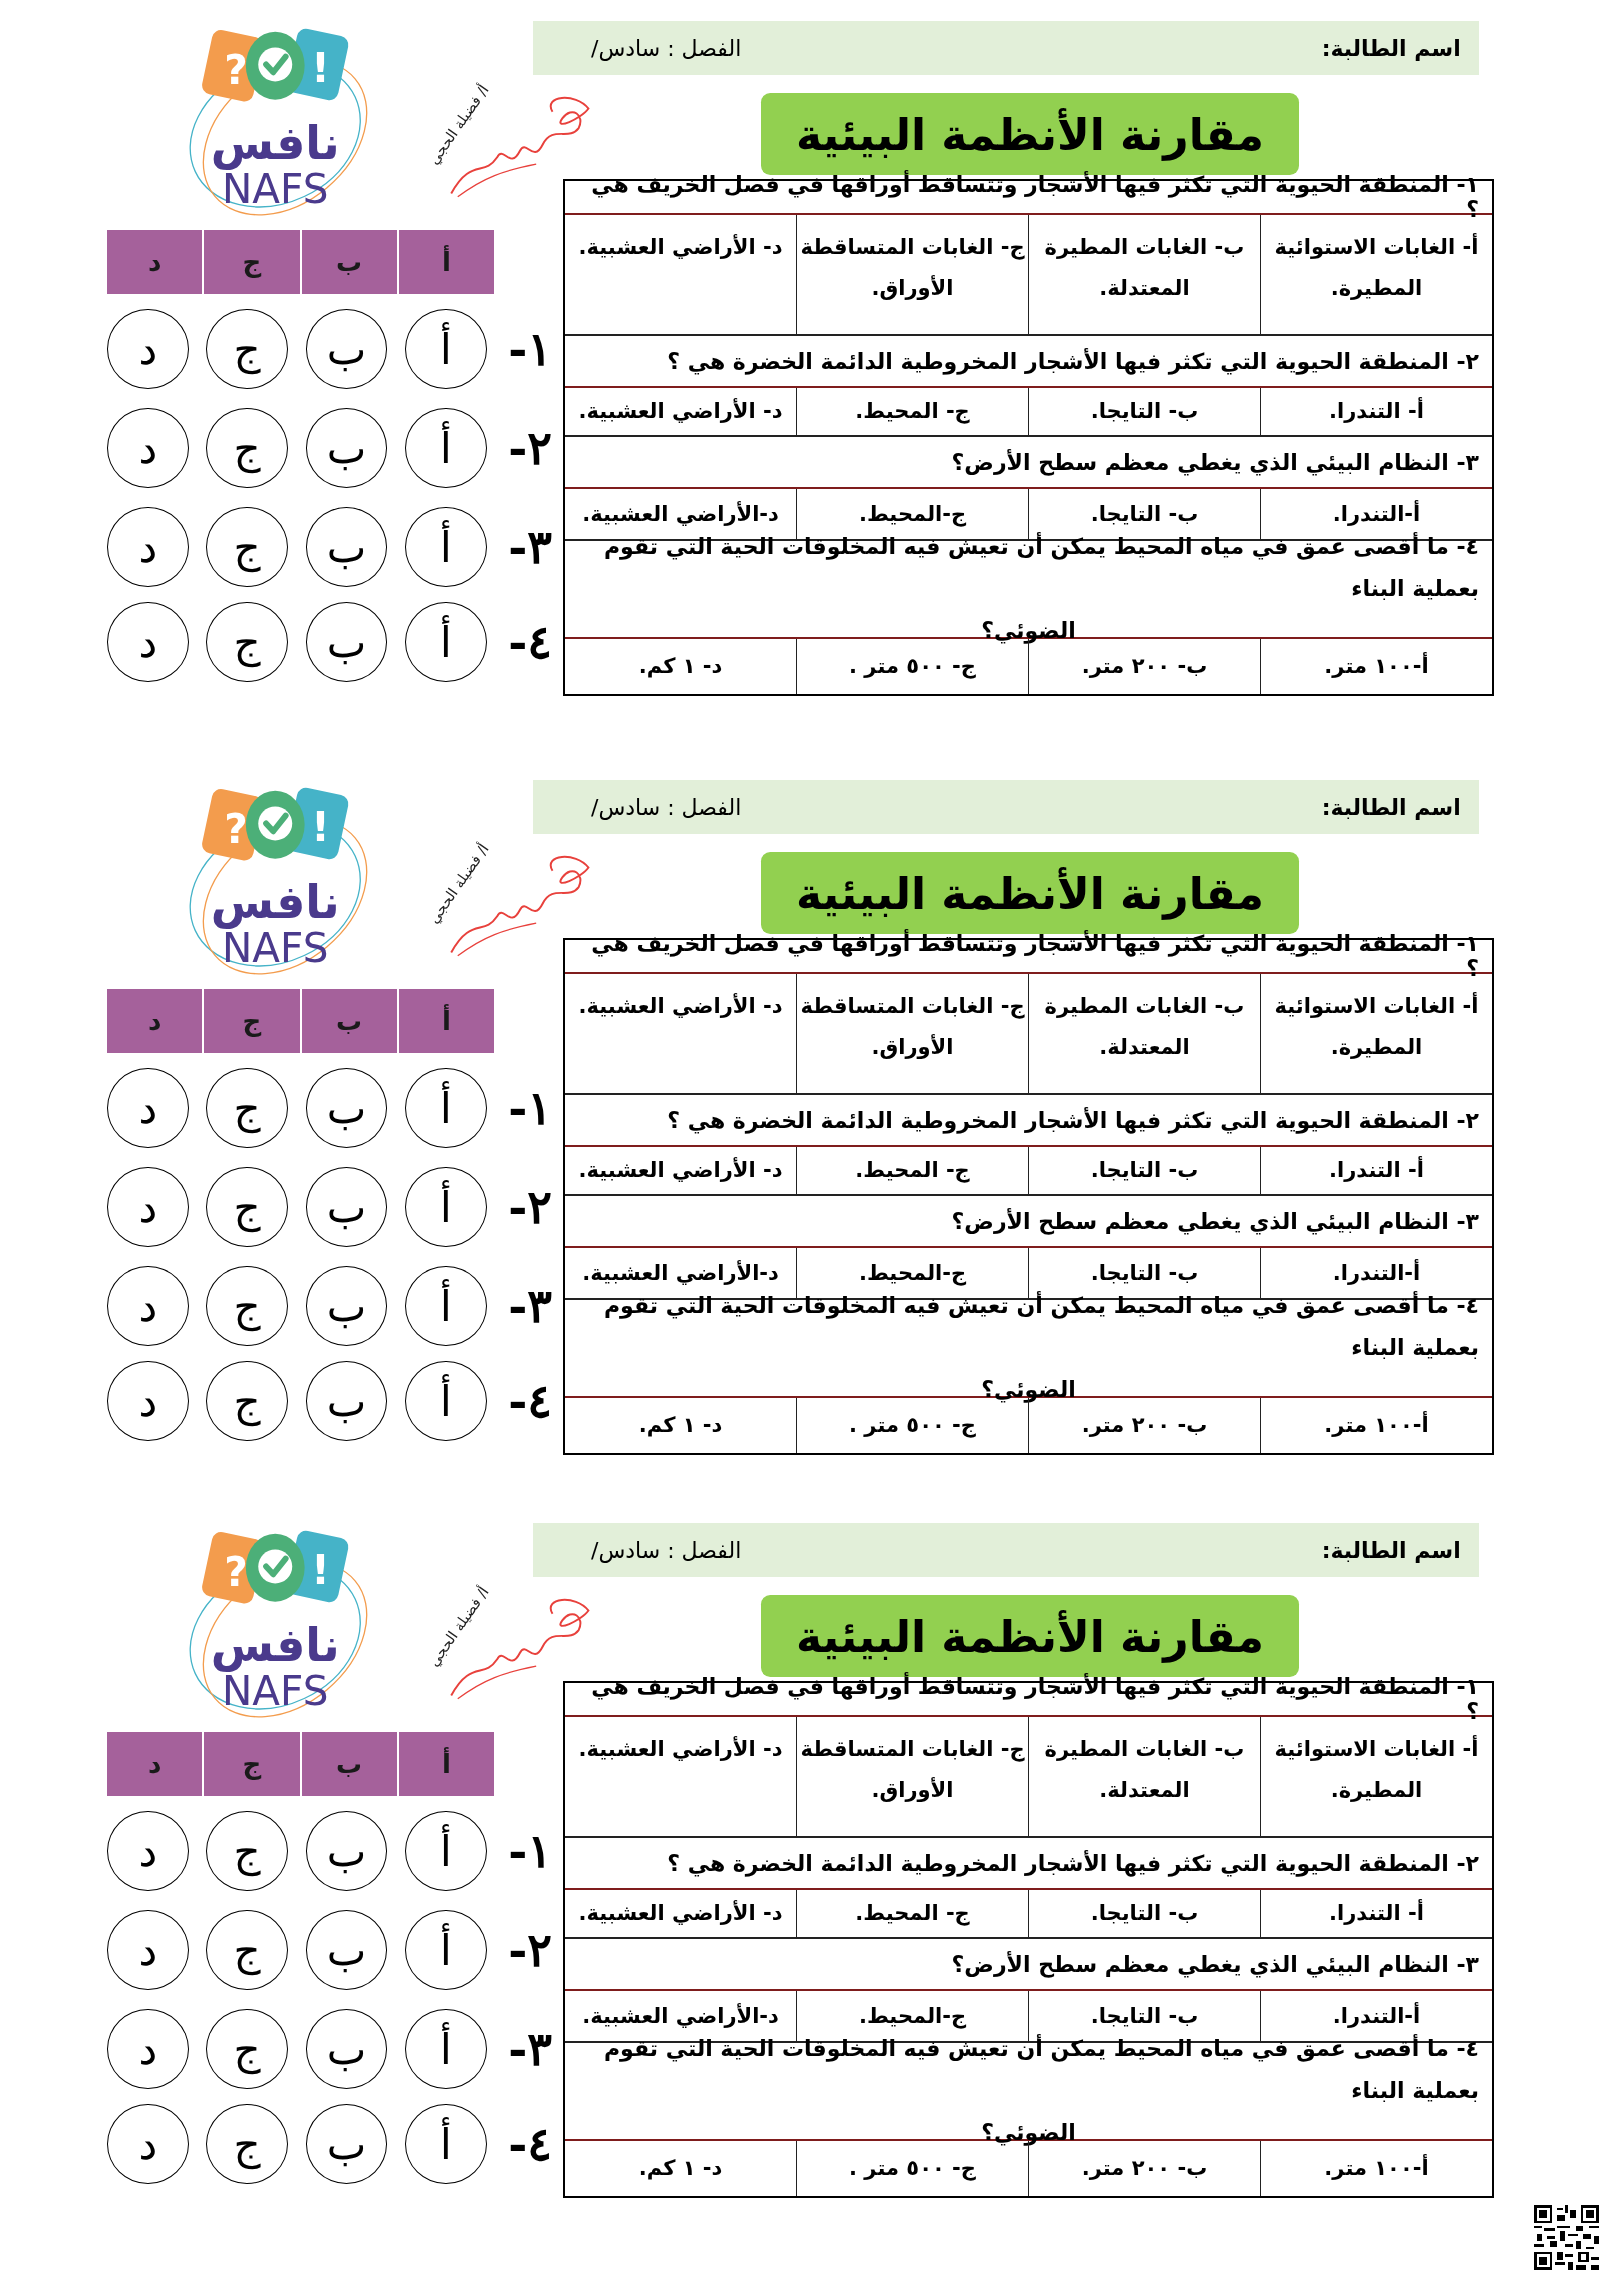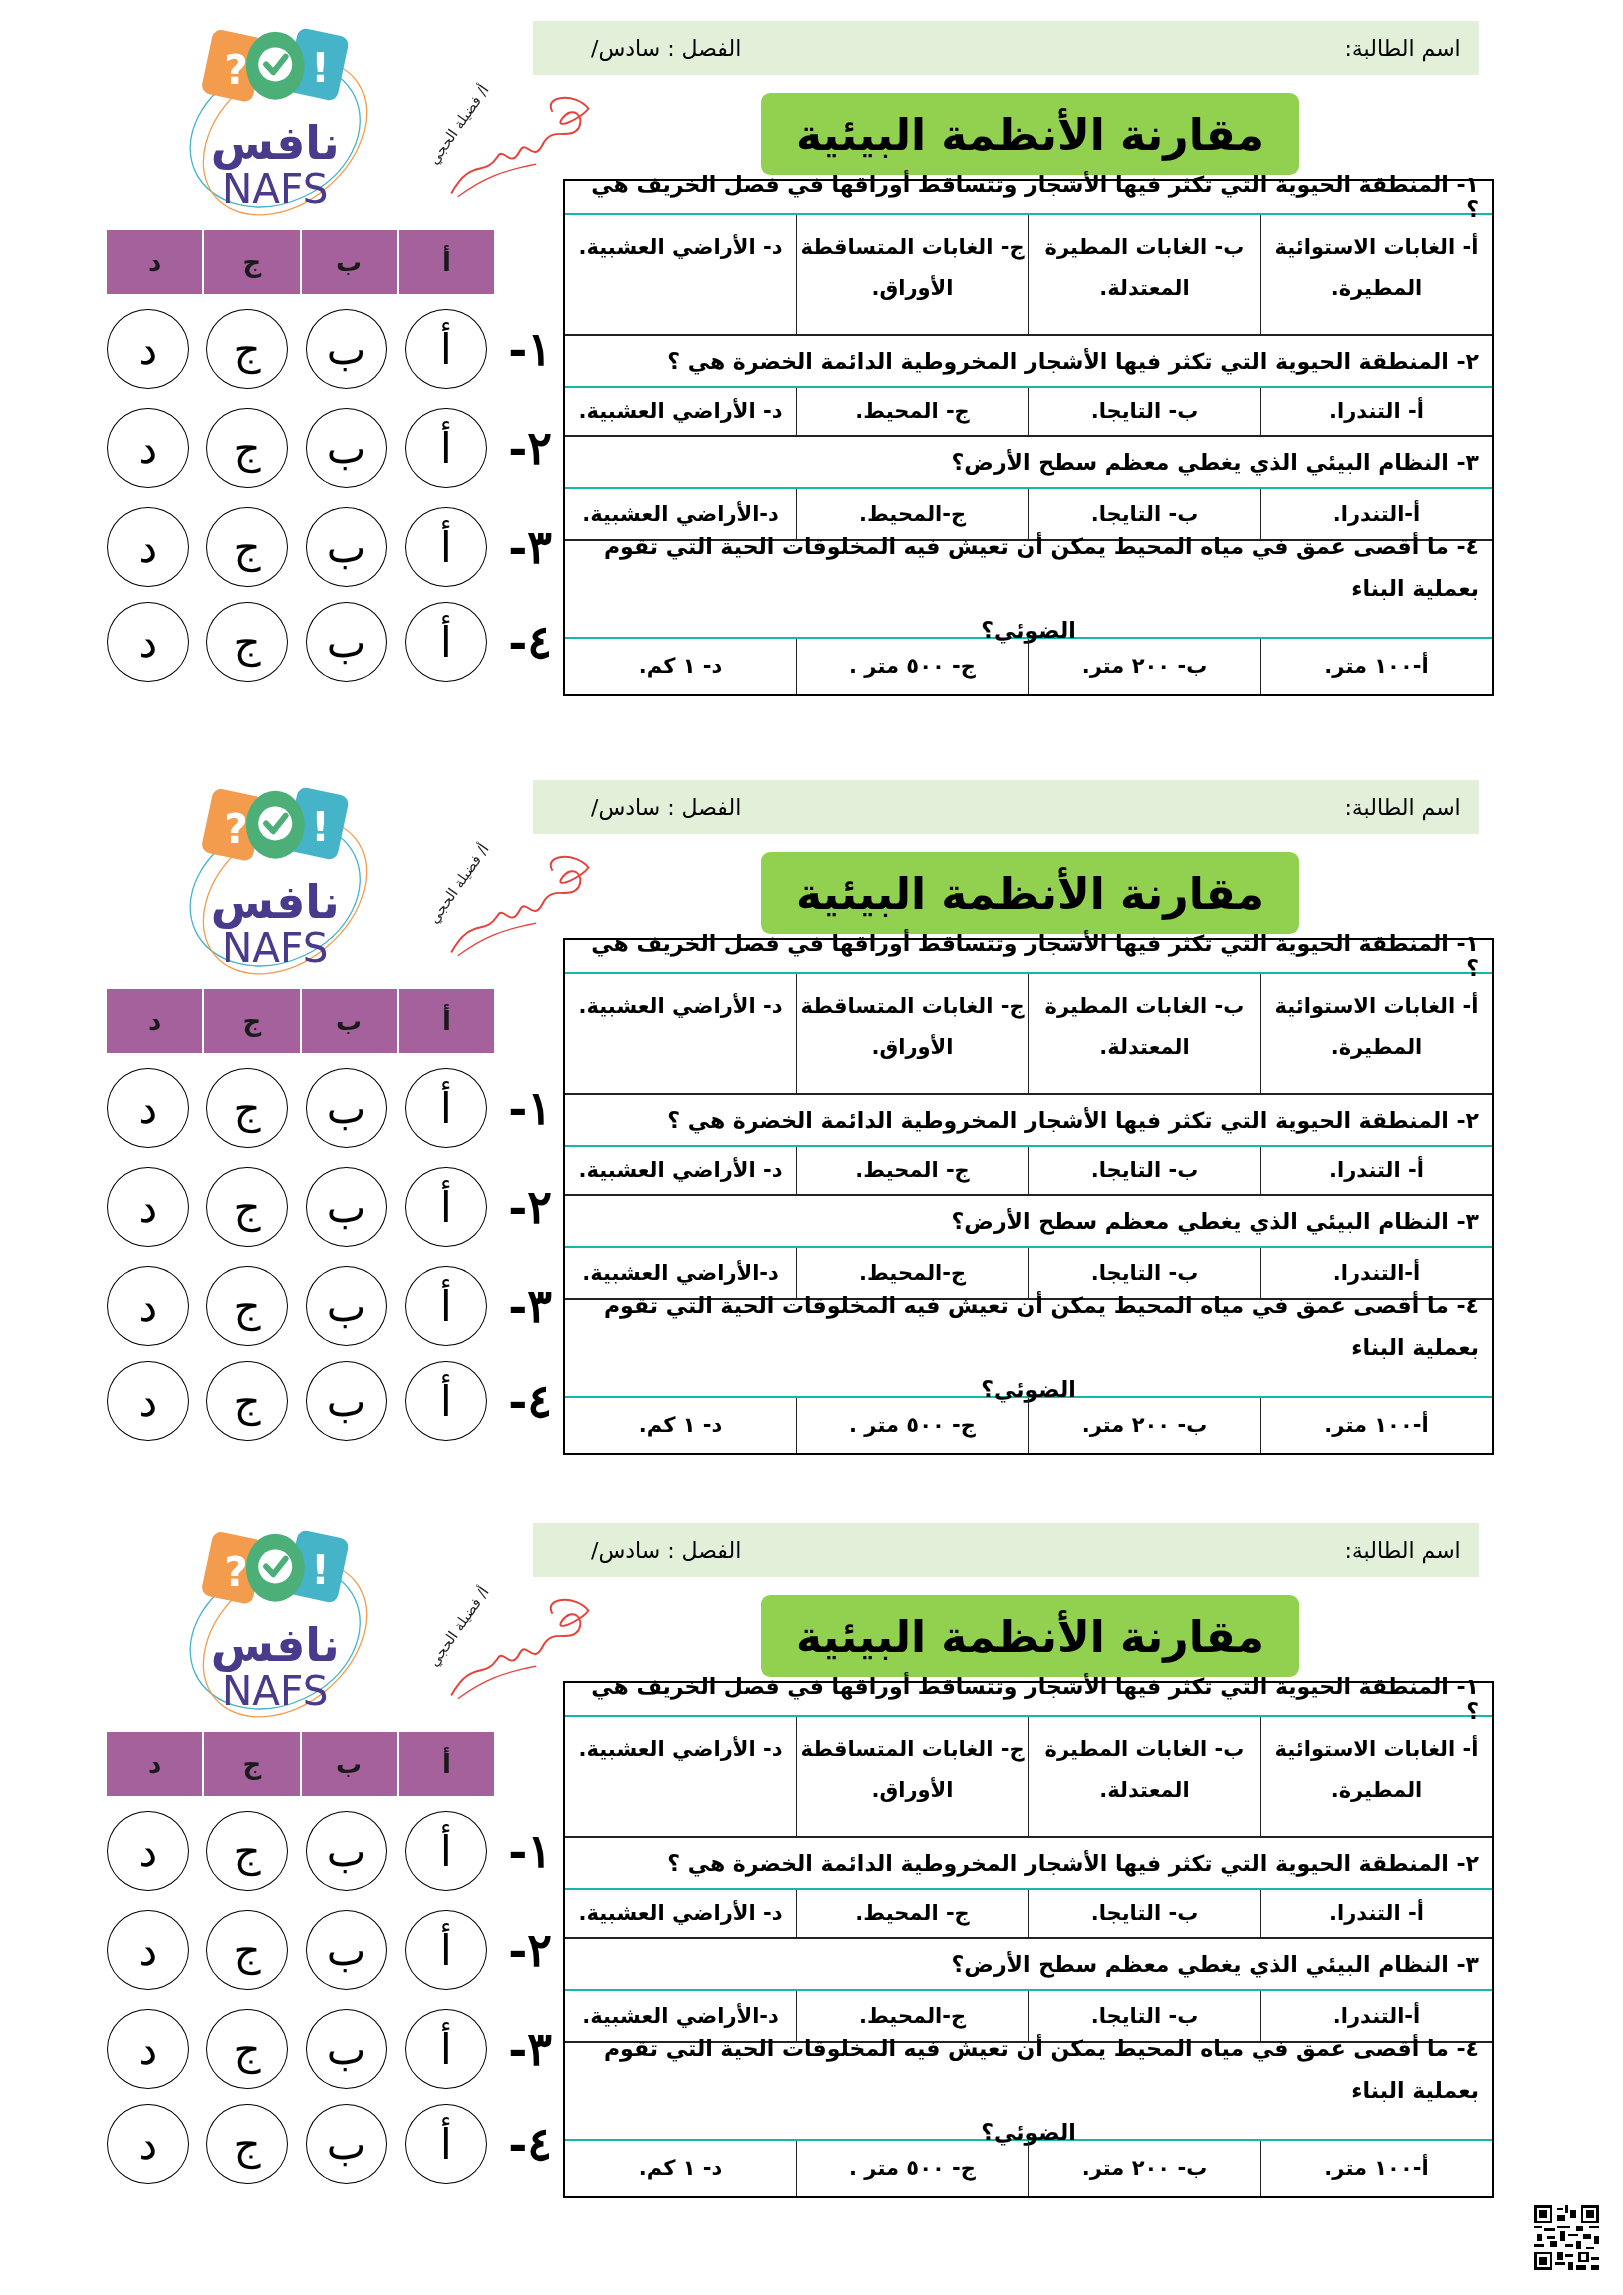--- a/index.html
+++ b/index.html
@@ -4,21 +4,21 @@
 <style>
   * { box-sizing: border-box; margin: 0; padding: 0; }
   html, body { width: 1623px; height: 2295px; background: #ffffff; overflow: hidden; }
   body { position: relative; font-family: "DejaVu Sans", sans-serif; color: #000; }
 
   .block { position: absolute; left: 0; width: 1623px; height: 746px; }
 
   
   .info-strip { position: absolute; left: 533px; top: 21px; width: 946px; height: 54px;
     background: #e2efd9; direction: rtl; display: flex; align-items: center; padding: 0 18.3px; }
-  .info-strip .name-label { font-size: 22px; font-weight: normal; }
+  .info-strip .name-label { font-size: 22px; font-weight: bold; }
   .info-strip .class-label { position: absolute; left: 58px; font-size: 22px; font-weight: normal; direction: rtl; }
 
   
   .title-box { position: absolute; left: 761px; top: 93px; width: 538px; height: 82px;
     background: #92d050; border-radius: 9.2px; display: flex; align-items: center; justify-content: center; }
   .title-box span { font-size: 44px; font-weight: bold; direction: rtl; }
 
   
   .logo { position: absolute; left: 177px; top: 19.6px; width: 203px; height: 196px; }
   .sig { position: absolute; left: 412px; top: 79px; width: 183px; height: 131px; }
@@ -28,21 +28,21 @@
   .ans-head div { flex: 1; background: #a5619b; border-right: 2px solid #ffffff; display: flex; align-items: center; justify-content: center;
     font-size: 26px; font-weight: bold; color: #1a1a1a; }
   .ans-head div:last-child { border-right: none; }
   .ans-row { position: absolute; left: 107px; width: 445px; height: 82px; display: flex; align-items: center; }
   .bubble { width: 82px; height: 80px; border: 1.3px solid #000; border-radius: 50%; background: #fff;
     display: flex; align-items: center; justify-content: center; font-size: 42px; margin-right: 17.7px; font-family: "DejaVu Serif", serif; }
   .row-num { font-size: 46px; font-weight: bold; font-family: "DejaVu Serif", serif; margin-left: 3.9px; direction: rtl; }
 
   
   .qtable { position: absolute; left: 563px; top: 179px; width: 931px; border: 2.6px solid #000; direction: rtl; }
-  .qrow { border-bottom: 2px solid #14b8a6; display: flex; align-items: center; padding: 0 13px; font-weight: bold; }
+  .qrow { border-bottom: 2px solid #7f1d1d; display: flex; align-items: center; padding: 0 13px; font-weight: bold; }
   .qrow.q { font-size: 22px; }
   .qrow.q.multi { flex-direction: column; justify-content: center; text-align: right; line-height: 42px; }
   .optrow { display: flex; border-bottom: 2px solid #222; }
   .optrow:last-child { border-bottom: none; }
   .opt { flex: 1; border-left: 1.3px solid #222; display: flex; align-items: flex-start; justify-content: center; padding-top: 11.8px;
     font-size: 21px; font-weight: bold; text-align: center; line-height: 41px; }
   .opt:last-child { border-left: none; }
   .optrow.single .opt { align-items: center; padding-top: 0; }
 
   .qr { position: absolute; left: 1534px; top: 2205px; width: 65px; height: 65px; }

